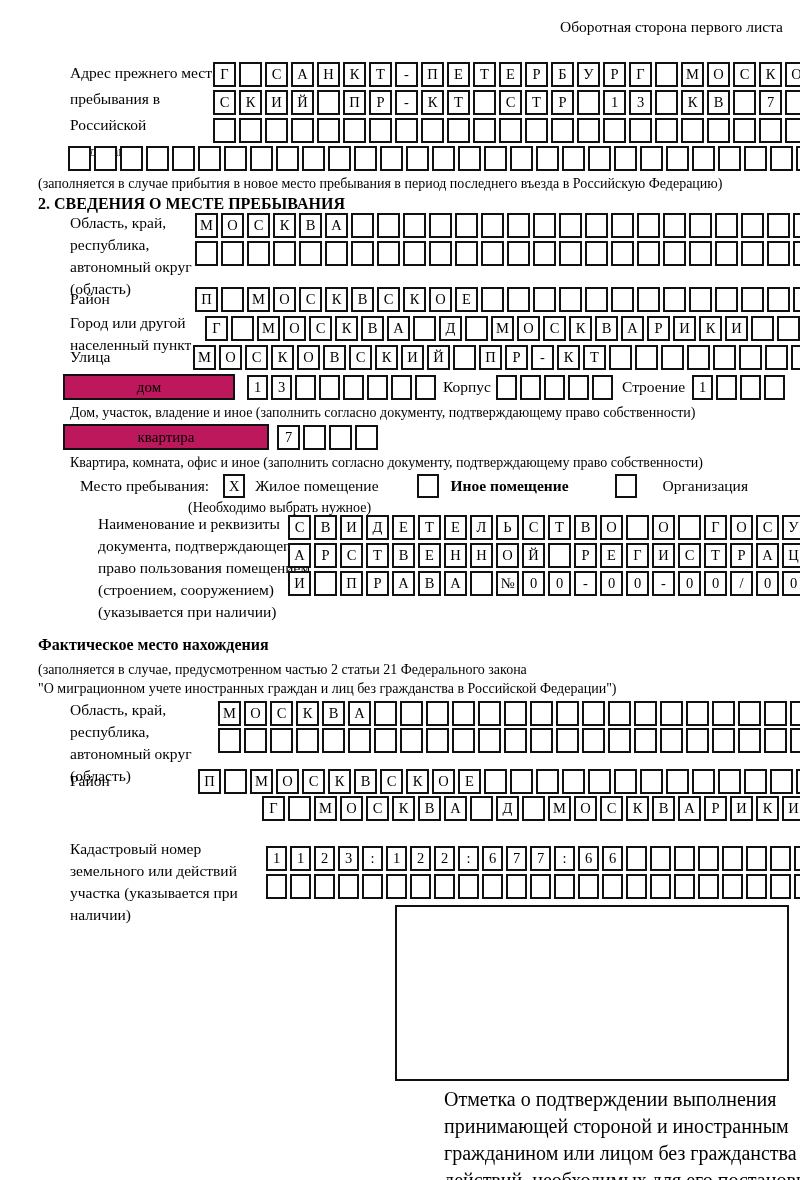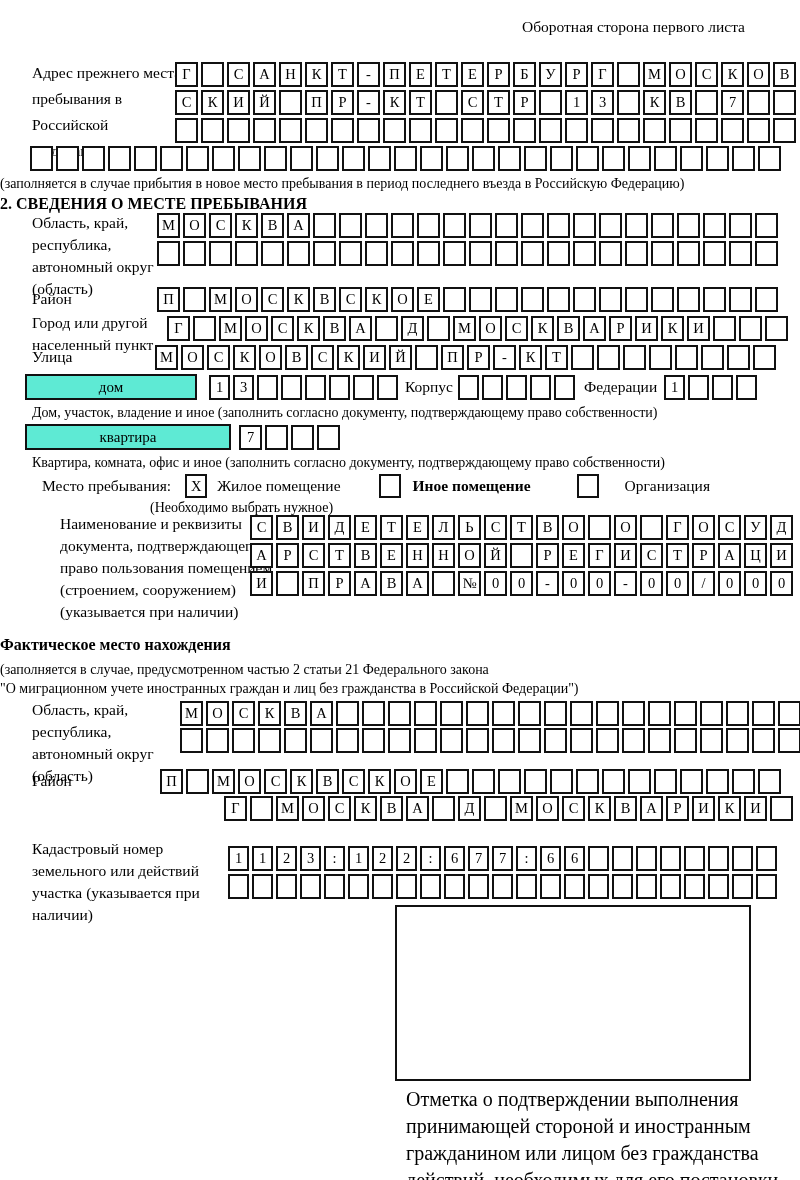--- a/index.html
+++ b/index.html
@@ -1,36 +1,36 @@
 <!DOCTYPE html>
 <html><head>
 <meta charset="utf-8">
 <style>
   html,body { margin:0; padding:0; background:#fff; }
   .page {
     position:relative; width:800px; height:1180px; background:#ffffff;
     font-family:"Liberation Serif", serif; color:#000; overflow:hidden;
   }
-  .abs { position:absolute; }
+  .abs { position:absolute;padding-left:38px; }
   .lbl { font-size:15.5px; line-height:22px; }
   .lbl-wide { line-height:26px; }
   .cellrow { display:flex; align-items:flex-start; }
   .cell {
     display:block; width:19px; height:21px; border:2px solid #111;
     margin-right:3px; text-align:center; font-size:14.5px; line-height:21px;
     flex:0 0 auto; background:#fff;
   }
   .tight .cell { width:17px; }
   .chk {
     display:inline-block; width:18px; height:20px; border:2px solid #111;
     text-align:center; font-size:14.5px; line-height:20px; vertical-align:middle;
   }
   .longbox {
     border:2px solid #111; height:22px; text-align:center;
-    font-size:15px; line-height:22px; flex:0 0 auto; background:#5eead4;
+    font-size:15px; line-height:22px; flex:0 0 auto; background:#be185d;
   }
   .note { font-size:14px; line-height:19px; }
   .center { text-align:left; }
   .title { font-weight:bold; font-size:16px; }
   .inline-row { display:flex; align-items:center; }
   .inline-lbl { font-size:15.5px; line-height:24px; flex:0 0 auto; }
   .stampbox { border:2px solid #111; background:#fff; }
 </style>
 </head>
 <body>
@@ -304,21 +304,21 @@
         <span class="cell"></span>
       </div>
     <div class="inline-lbl" style="margin:0 5px 0 4px;">Корпус</div>
     <div class="cellrow">
         <span class="cell"></span>
         <span class="cell"></span>
         <span class="cell"></span>
         <span class="cell"></span>
         <span class="cell"></span>
       </div>
-    <div class="inline-lbl" style="margin:0 7px 0 6px;">Федерации</div>
+    <div class="inline-lbl" style="margin:0 7px 0 6px;">Строение</div>
     <div class="cellrow">
         <span class="cell">1</span>
         <span class="cell"></span>
         <span class="cell"></span>
         <span class="cell"></span>
       </div>
   </div>
   <div class="abs note" style="top:403px; left:32px;">Дом, участок, владение и иное (заполнить согласно документу, подтверждающему право собственности)</div>
 
   <div class="abs inline-row" style="top:424px; left:25px;">

